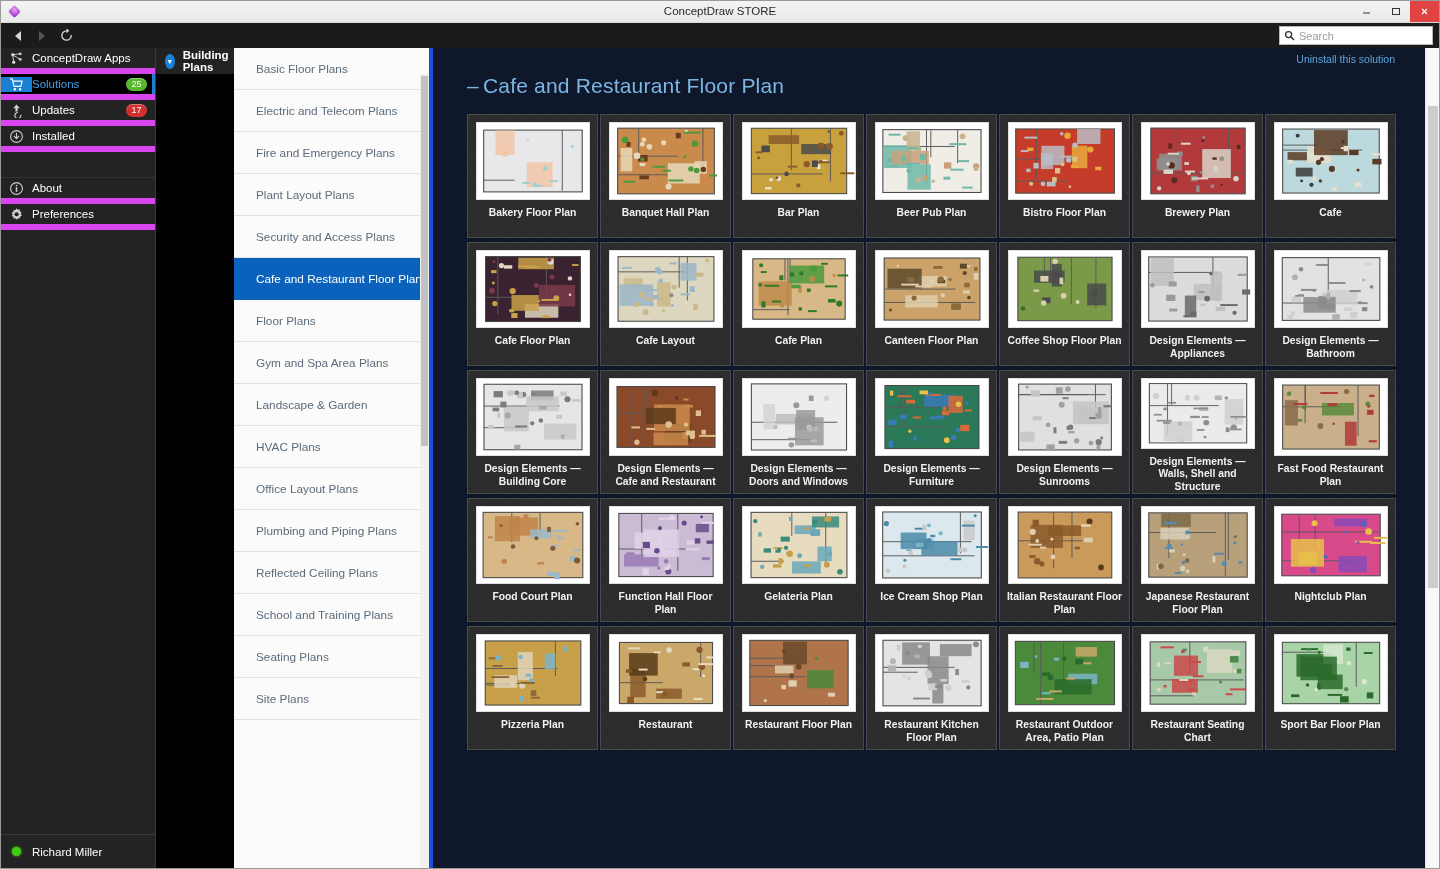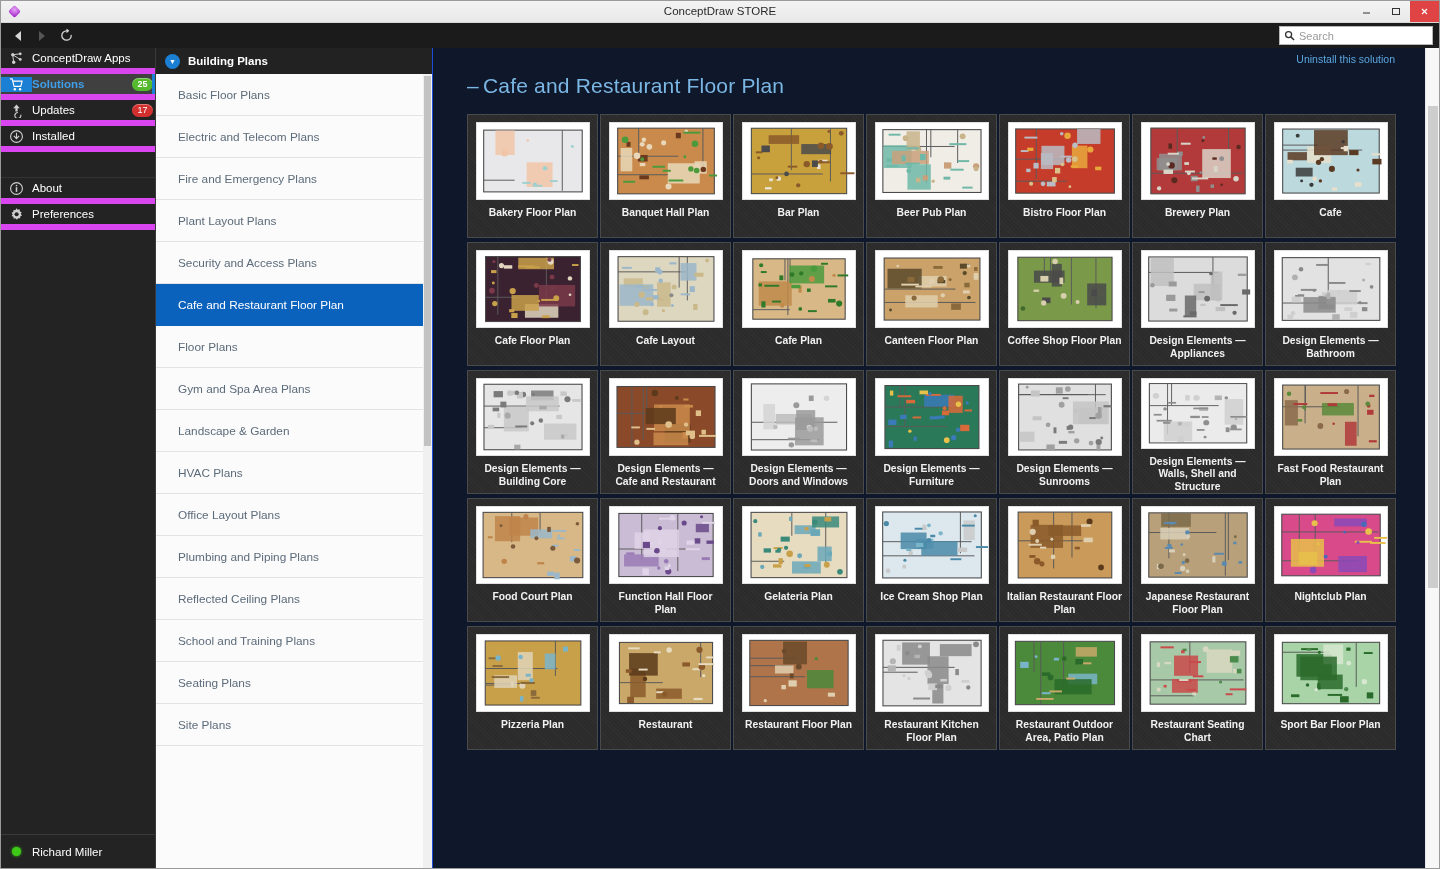--- a/index.html
+++ b/index.html
@@ -96,33 +96,33 @@
     height: 26px; display: flex; align-items: center;
     border-bottom: 6px solid #d946ef;
     color: #ffffff; font-size: 11.5px;
     position: relative;
   }
   .nav-ico {
     width: 31px; flex: 0 0 31px;
     display: flex; align-items: center; justify-content: center;
     color: #cfcfcf;
   }
-  .nav-item.active { background: #404040; font-weight: bold; }
+  .nav-item.active { background: #000000; }
   .nav-item.active .nav-ico { background: #1b7fd4; color: #ffffff; }
   .nav-item.active .nav-label { color: #3f9fe8; }
   .nav-item.active::after {
     content: ""; position: absolute; right: 0; top: 0; bottom: 0;
     width: 3px; background: #1b7fd4;
   }
   .nav-label { flex: 1; }
   .badge {
     min-width: 21px; height: 13px; border-radius: 7px;
     font-size: 9px; color: #fff; display: flex;
     align-items: center; justify-content: center;
-    margin-right: 2px; padding: 0 5px;
+    margin-right: 8px; padding: 0 5px;
     box-shadow: inset 0 1px 0 rgba(255,255,255,.35);
   }
   .badge.green { background: #55b92e; }
   .badge.red { background: #d22f2f; }
   .nav-spacer { height: 26px; border-bottom: 1px solid #333; }
   .nav-fill { flex: 1; }
 
   .userbar {
     height: 34px; flex: 0 0 34px;
     display: flex; align-items: center;
@@ -135,23 +135,23 @@
   }
   .green-dot {
     width: 9px; height: 9px; border-radius: 50%;
     background: #3ecb17;
     box-shadow: 0 0 3px #3ecb17;
   }
 
   
   .catcol {
     width: 277px; flex: 0 0 277px;
-    display: flex; flex-direction: column;
+    display: flex; flex-direction: row;
     background: #000000;
-    border-right: 1px solid #1d4ed8;
+    border-right: 4px solid #1d4ed8;
     position: relative;
   }
   .cat-header {
     height: 26px; flex: 0 0 26px;
     background: #222222;
     display: flex; align-items: center; gap: 8px;
     padding-left: 9px;
     color: #ffffff; font-size: 11.5px; font-weight: bold;
   }
   .cat-chevron {

